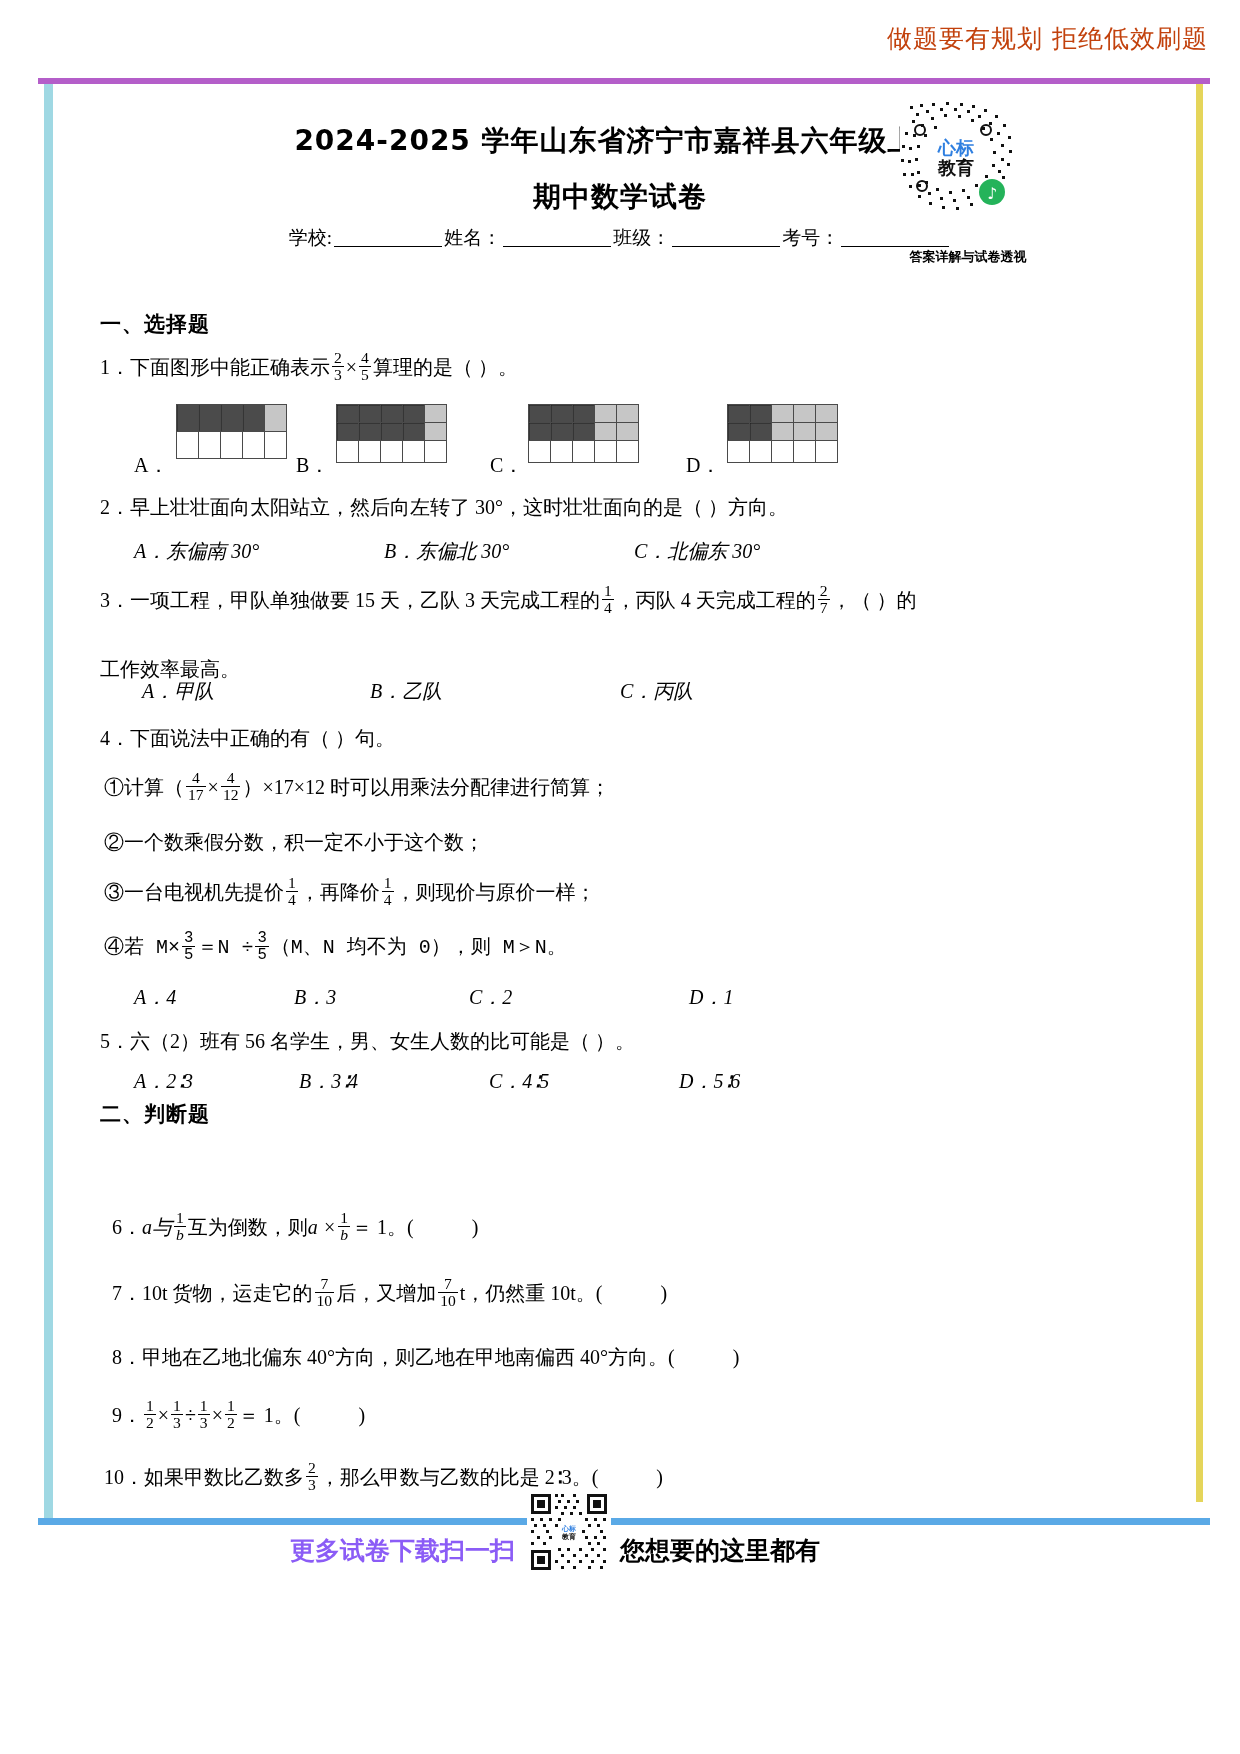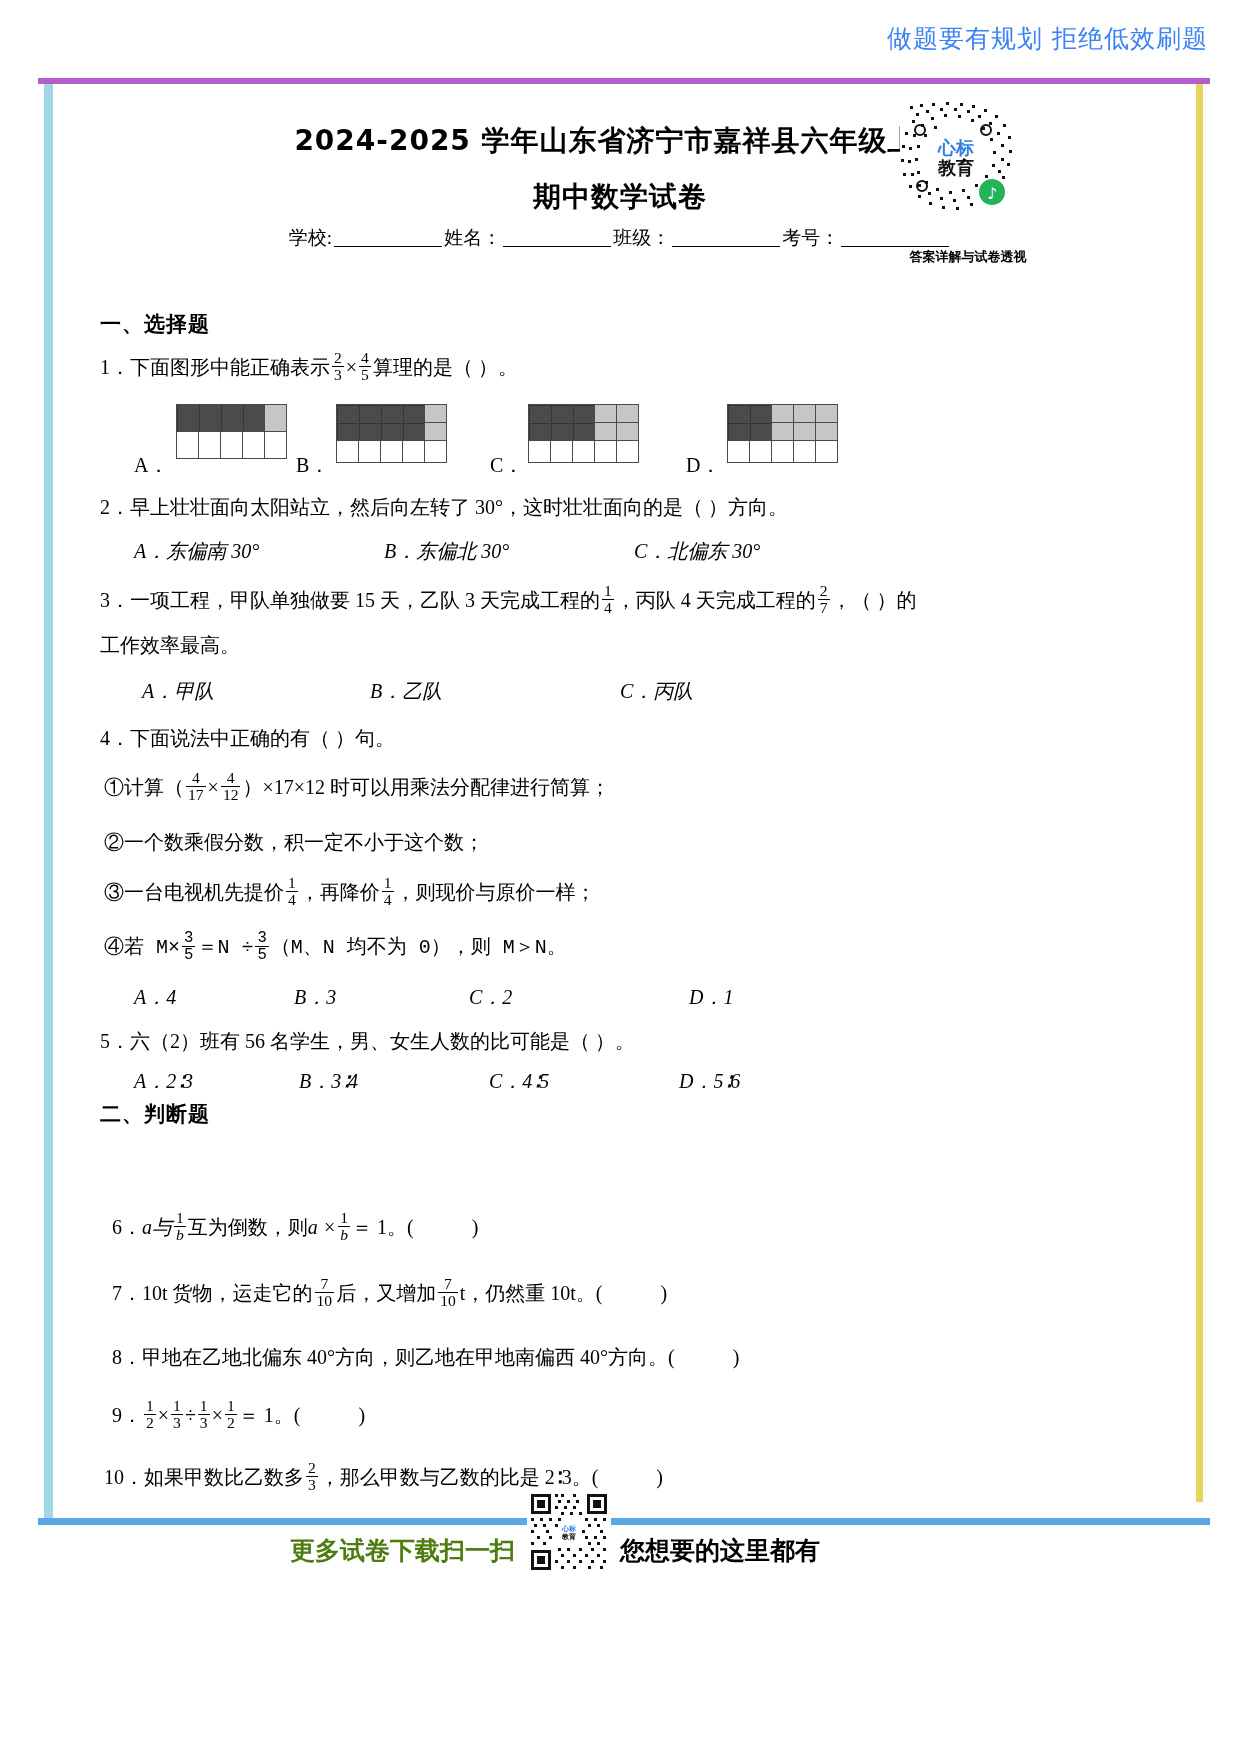--- a/index.html
+++ b/index.html
@@ -32,21 +32,21 @@
   }
   .logo-url{
     position:absolute;left:48px;top:40px;
     font-family:"DejaVu Sans","Liberation Sans",sans-serif;
     font-weight:bold;font-size:11px;color:#3a3a3a;
     font-style:italic;letter-spacing:0.5px;
   }
   .header-slogan{
     position:absolute;right:32px;top:22px;
     font-family:"DejaVu Sans","Liberation Sans",sans-serif;
-    font-size:25px;font-weight:400;color:#3b82f6;
+    font-size:25px;font-weight:400;color:#c2410c;
     letter-spacing:1px;white-space:nowrap;
   }
 
   
   .bar-top{
     position:absolute;left:38px;top:78px;width:1172px;height:6px;background:#b45ec9;
   }
   .bar-left{
     position:absolute;left:44px;top:84px;width:9px;height:1440px;background:#9fd8e3;
   }
@@ -118,21 +118,21 @@
       repeating-linear-gradient(90deg,rgba(0,0,0,.45) 0 1px,transparent 1px 2px);
   }
   .cell-gray{background:#c6c6c6;}
   .cell-white{background:#fff;}
   .opt-letter{
     position:absolute;font-size:20px;
   }
   .footer-text-l{
     position:absolute;left:290px;top:1534px;
     font-family:"DejaVu Sans","Liberation Sans",sans-serif;
-    font-size:25px;font-weight:bold;color:#4d7c0f;white-space:nowrap;
+    font-size:25px;font-weight:bold;color:#8b5cf6;white-space:nowrap;
   }
   .footer-text-r{
     position:absolute;left:620px;top:1534px;
     font-family:"DejaVu Sans","Liberation Sans",sans-serif;
     font-size:25px;font-weight:bold;color:#000;white-space:nowrap;
   }
   .qr-footer{
     position:absolute;left:527px;top:1490px;width:84px;height:84px;
   }
 
@@ -366,21 +366,21 @@
 <div class="q" style="left:100px;top:492px;">
   <span>2．</span><span>早上壮壮面向太阳站立，然后向左转了 30°，这时壮壮面向的是（    ）方向。</span>
 </div>
 <div class="opts" style="left:134px;top:538px;">
   <span class="opt" style="width:250px">A．东偏南 30°</span><span class="opt" style="width:250px">B．东偏北 30°</span><span class="opt">C．北偏东 30°</span>
 </div>
 
 <div class="q" style="left:100px;top:585px;">
   <span>3．</span><span>一项工程，甲队单独做要 15 天，乙队 3 天完成工程的</span><span class="frac"><span class="n">1</span><span class="d">4</span></span><span>，丙队 4 天完成工程的</span><span class="frac"><span class="n">2</span><span class="d">7</span></span><span>，（    ）的</span>
 </div>
-<div class="q" style="left:100px;top:630px;">工作效率最高。</div>
+<div class="q" style="left:100px;top:654px;">工作效率最高。</div>
 <div class="opts" style="left:142px;top:678px;">
   <span class="opt" style="width:228px">A．甲队</span><span class="opt" style="width:250px">B．乙队</span><span class="opt">C．丙队</span>
 </div>
 
 <div class="q" style="left:100px;top:723px;">
   <span>4．</span><span>下面说法中正确的有（    ）句。</span>
 </div>
 
 <div class="q" style="left:104px;top:772px;">
   <span>①</span><span>计算（</span><span class="frac"><span class="n">4</span><span class="d">17</span></span><span>×</span><span class="frac"><span class="n">4</span><span class="d">12</span></span><span>）×17×12 时可以用乘法分配律进行简算；</span>

